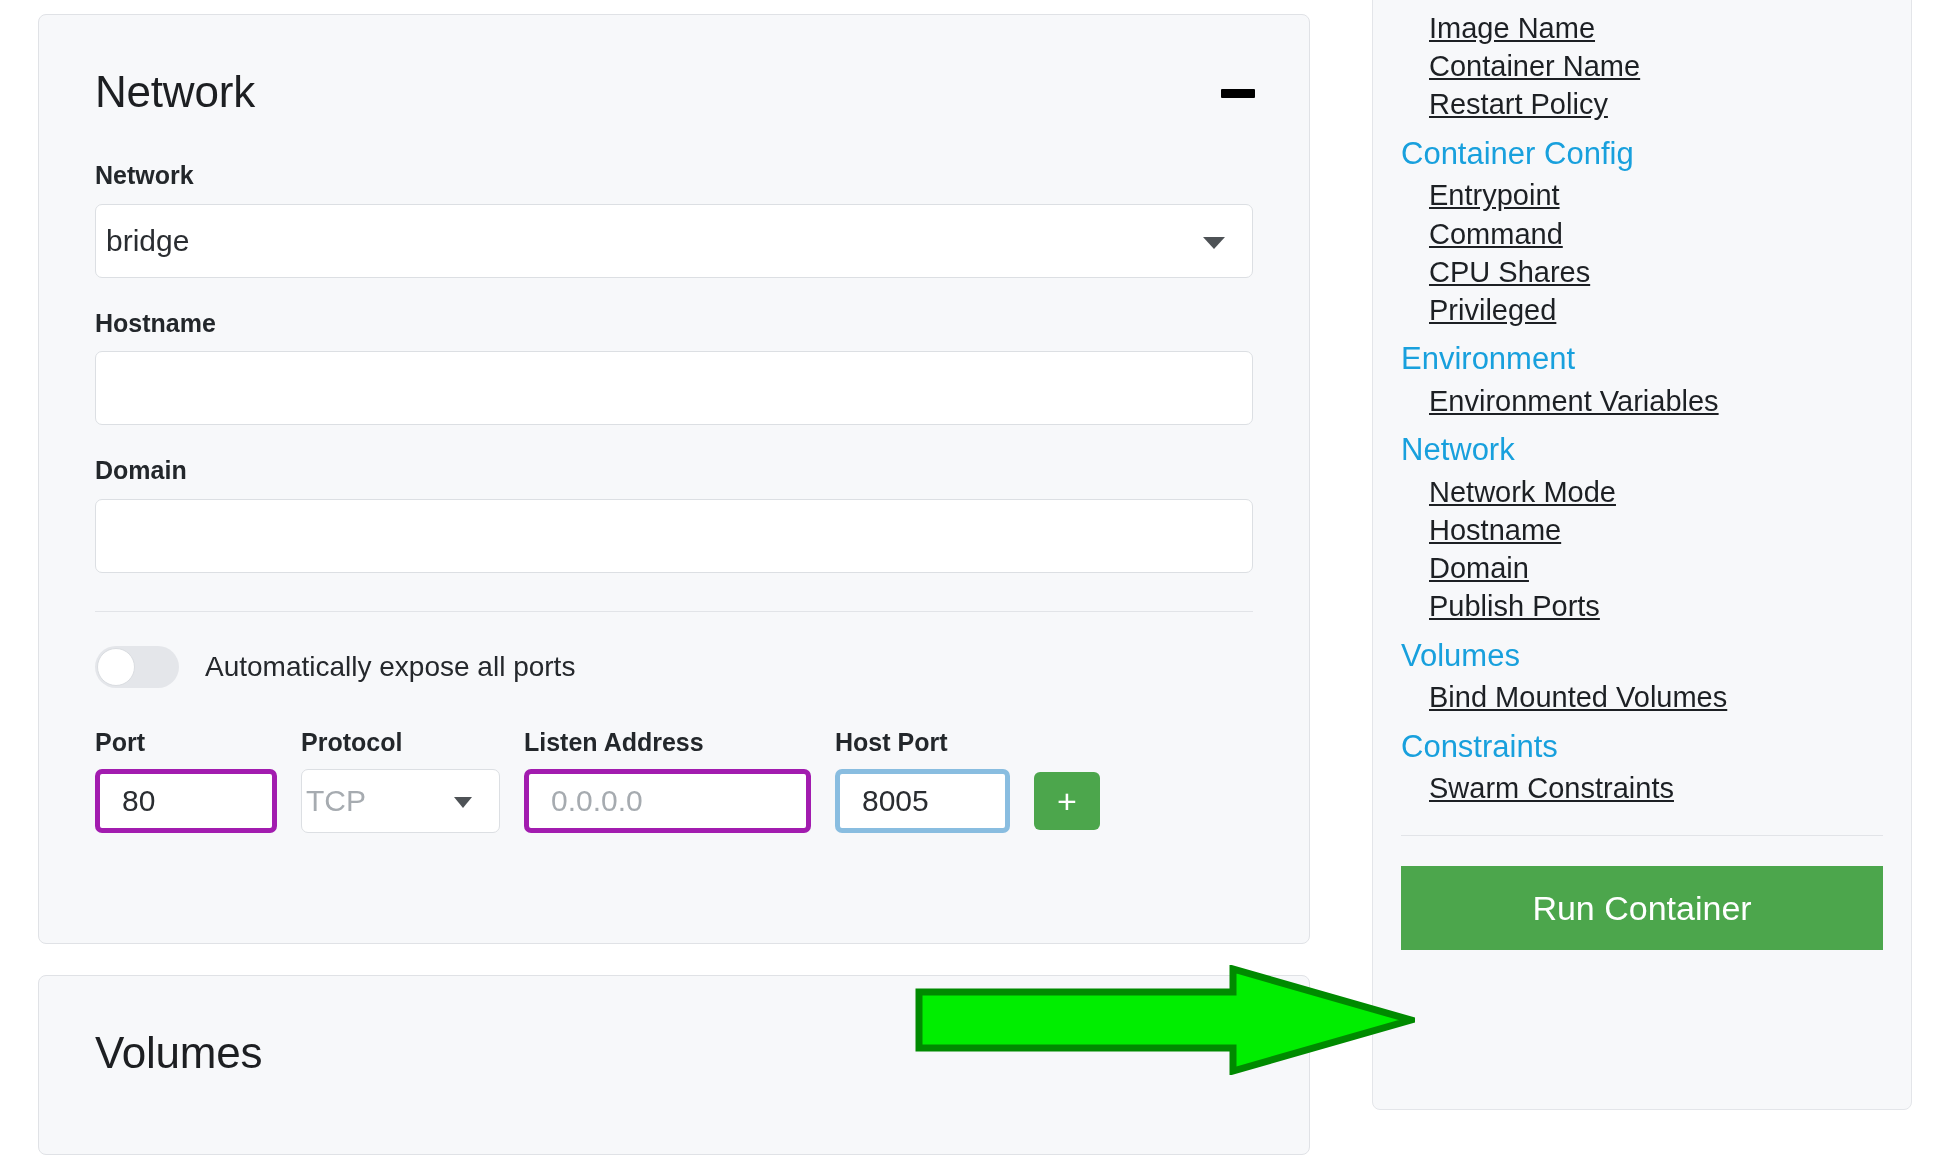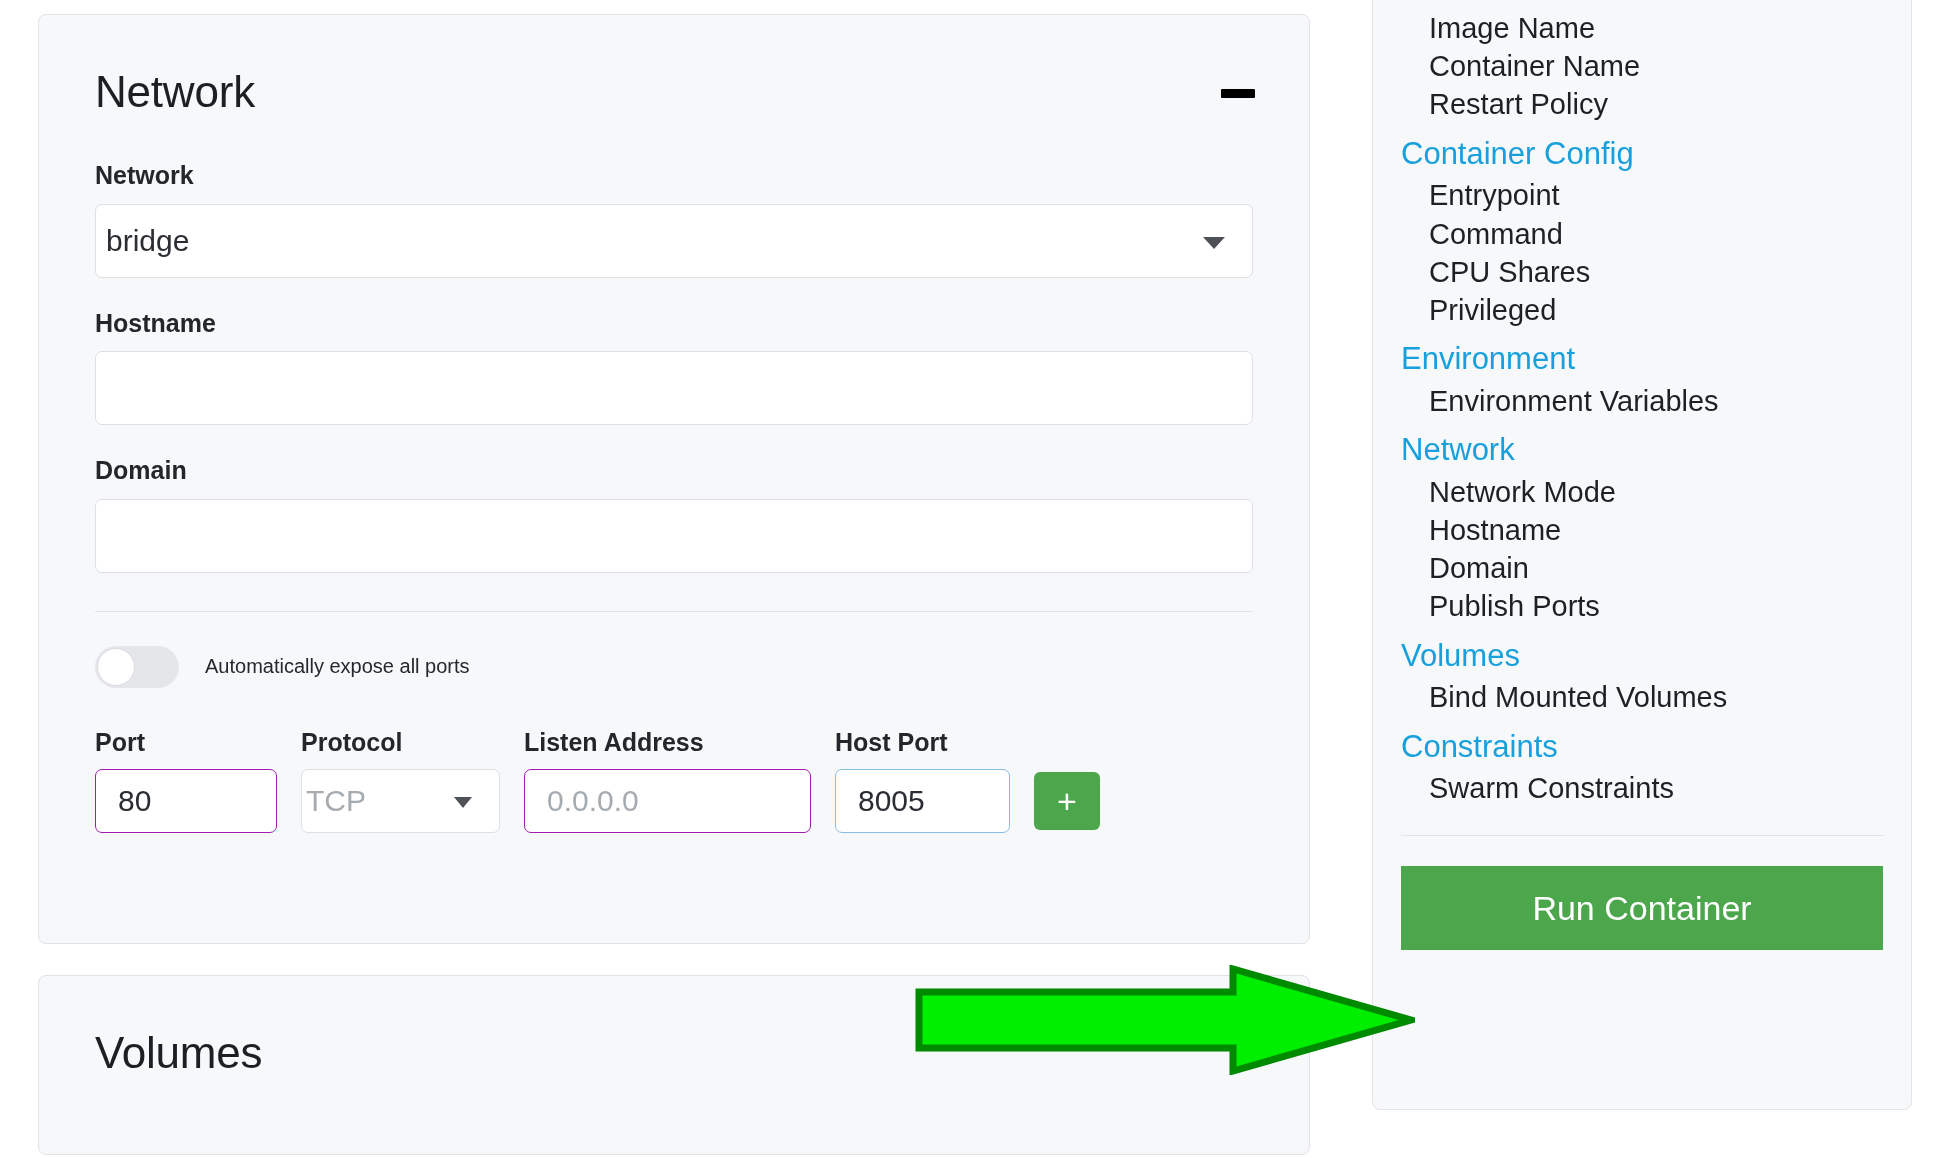--- a/index.html
+++ b/index.html
@@ -118,21 +118,21 @@
   }
   .toggle .knob {
     position: absolute;
     left: 2px; top: 2px;
     width: 38px; height: 38px;
     border-radius: 50%;
     background: #ffffff;
     border: 1px solid #dadde1;
   }
   .toggle-label {
-    font-size: 20px;
+    font-size: 28px;
     color: #25282c;
   }
 
   
   .ports-head { display: flex; align-items: center; }
   .ports-row { display: flex; align-items: center; margin-top: 12px; }
   .col-port { width: 182px; }
   .col-proto { width: 199px; }
   .col-listen { width: 287px; }
   .col-hostport { width: 175px; }
@@ -142,21 +142,21 @@
   .col-head {
     font-size: 25px;
     font-weight: bold;
     color: #23272b;
   }
 
   .in-sm {
     width: 100%;
     height: 64px;
     background: #ffffff;
-    border: 1px solid #a21caf;
+    border: 5px solid #a21caf;
     border-radius: 7px;
     font-family: "Liberation Sans", sans-serif;
     font-size: 30px;
     color: #2a2d31;
     padding: 0 22px;
     outline: none;
   }
   .in-sm::placeholder { color: #a6abb0; }
   .in-sm.focused { border-color: #89bde0; }
 
@@ -214,20 +214,21 @@
     padding: 10px 0 3px 28px;
     line-height: 1.28;
     cursor: pointer;
   }
   .sb-item {
     color: #1d2024;
     font-size: 29px;
     padding: 2px 0 2px 56px;
     line-height: 1.18;
     cursor: pointer;
+    text-decoration: underline;
   }
   .sb-divider {
     height: 1px;
     background: #e2e4e8;
     margin: 28px 28px 0 28px;
   }
   .run-btn {
     display: block;
     margin: 30px 28px 0 28px;
     width: 482px;

